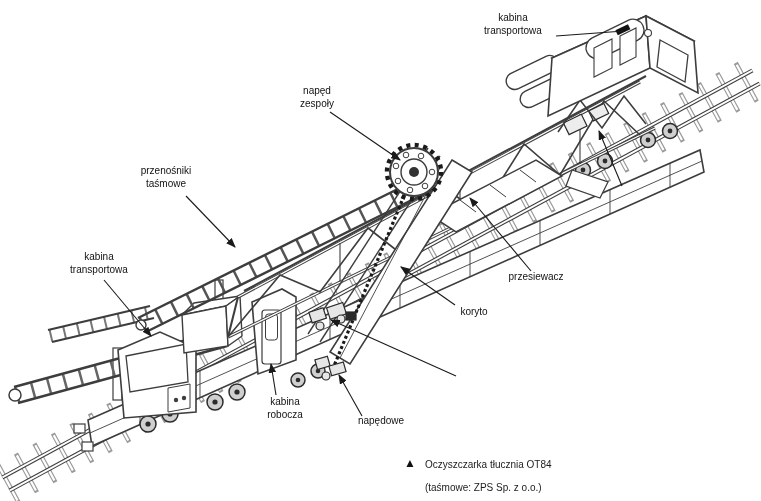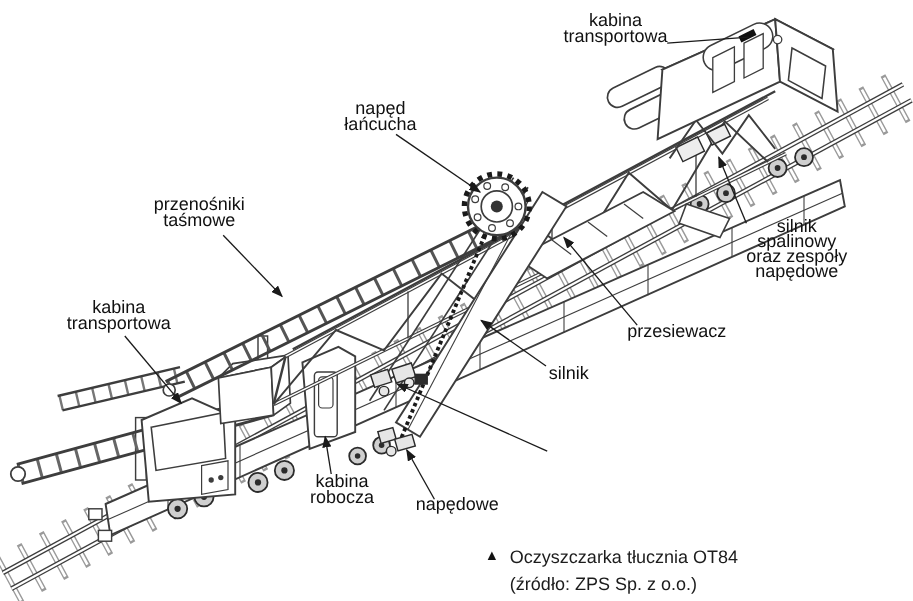--- a/index.html
+++ b/index.html
@@ -3,29 +3,29 @@
 <meta charset="utf-8">
 <style>
   html,body{margin:0;padding:0;background:#ffffff;}
   #stage{
     position:relative;width:761px;height:501px;background:#fff;overflow:hidden;
     font-family:"Liberation Sans","DejaVu Sans",sans-serif;
   }
   #machine-svg{position:absolute;left:0;top:0;}
   .lbl{
     position:absolute;transform:translateX(-50%);
-    font-size:15px;line-height:12.5px;color:#111;text-align:center;
+    font-size:10px;line-height:12.5px;color:#111;text-align:center;
     white-space:pre-line;letter-spacing:0;
   }
   #caption{
     position:absolute;left:404px;top:453px;display:flex;align-items:flex-start;
     color:#1c1c1c;
   }
   #caption .tri{font-size:12px;line-height:20px;margin-right:9px;color:#111;}
-  #caption .cap-text{font-size:15px;line-height:23px;color:#1c1c1c;}
+  #caption .cap-text{font-size:10px;line-height:23px;color:#1c1c1c;}
 </style>
 </head>
 <body>
 
 <div id="stage">
 
   <svg id="machine-svg" width="761" height="501" viewBox="0 0 761 501">
     <defs>
       <marker id="arr" markerWidth="9" markerHeight="7" refX="8" refY="3.5" orient="auto">
         <path d="M0,0 L9,3.5 L0,7 Z" fill="#1a1a1a"></path>
@@ -232,33 +232,30 @@
       <line x1="455" y1="305" x2="401" y2="267" marker-end="url(#arr)"></line>
       <line x1="456" y1="376" x2="331" y2="320" marker-end="url(#arr)"></line>
       <line x1="362" y1="416" x2="339" y2="375" marker-end="url(#arr)"></line>
       <line x1="276" y1="395" x2="271" y2="364" marker-end="url(#arr)"></line>
     </g>
   </svg>
 
   <div class="lbl" style="left:513px;top:12px">kabina
 transportowa</div>
   <div class="lbl" style="left:317px;top:85px">napęd
-łańcucha</div>
+zespoły</div>
   <div class="lbl" style="left:166px;top:165px">przenośniki
 taśmowe</div>
   <div class="lbl" style="left:99px;top:251px">kabina
 transportowa</div>
-  <div class="lbl" style="left:664px;top:183px">silnik spalinowy
-oraz zespoły
-napędowe</div>
-  <div class="lbl" style="left:564px;top:271px">przesiewacz</div>
-  <div class="lbl" style="left:474px;top:306px">silnik</div>
+  <div class="lbl" style="left:536px;top:271px">przesiewacz</div>
+  <div class="lbl" style="left:474px;top:306px">koryto</div>
   <div class="lbl" style="left:285px;top:396px">kabina
 robocza</div>
   <div class="lbl" style="left:381px;top:415px">napędowe</div>
 
   <div id="caption">
     <span class="tri">▲</span>
     <span class="cap-text"><span>Oczyszczarka tłucznia OT84</span><br>
-      <span>(źródło: ZPS Sp. z o.o.)</span>
+      <span>(taśmowe: ZPS Sp. z o.o.)</span>
     </span>
   </div>
 </div>
 
 </body></html>

